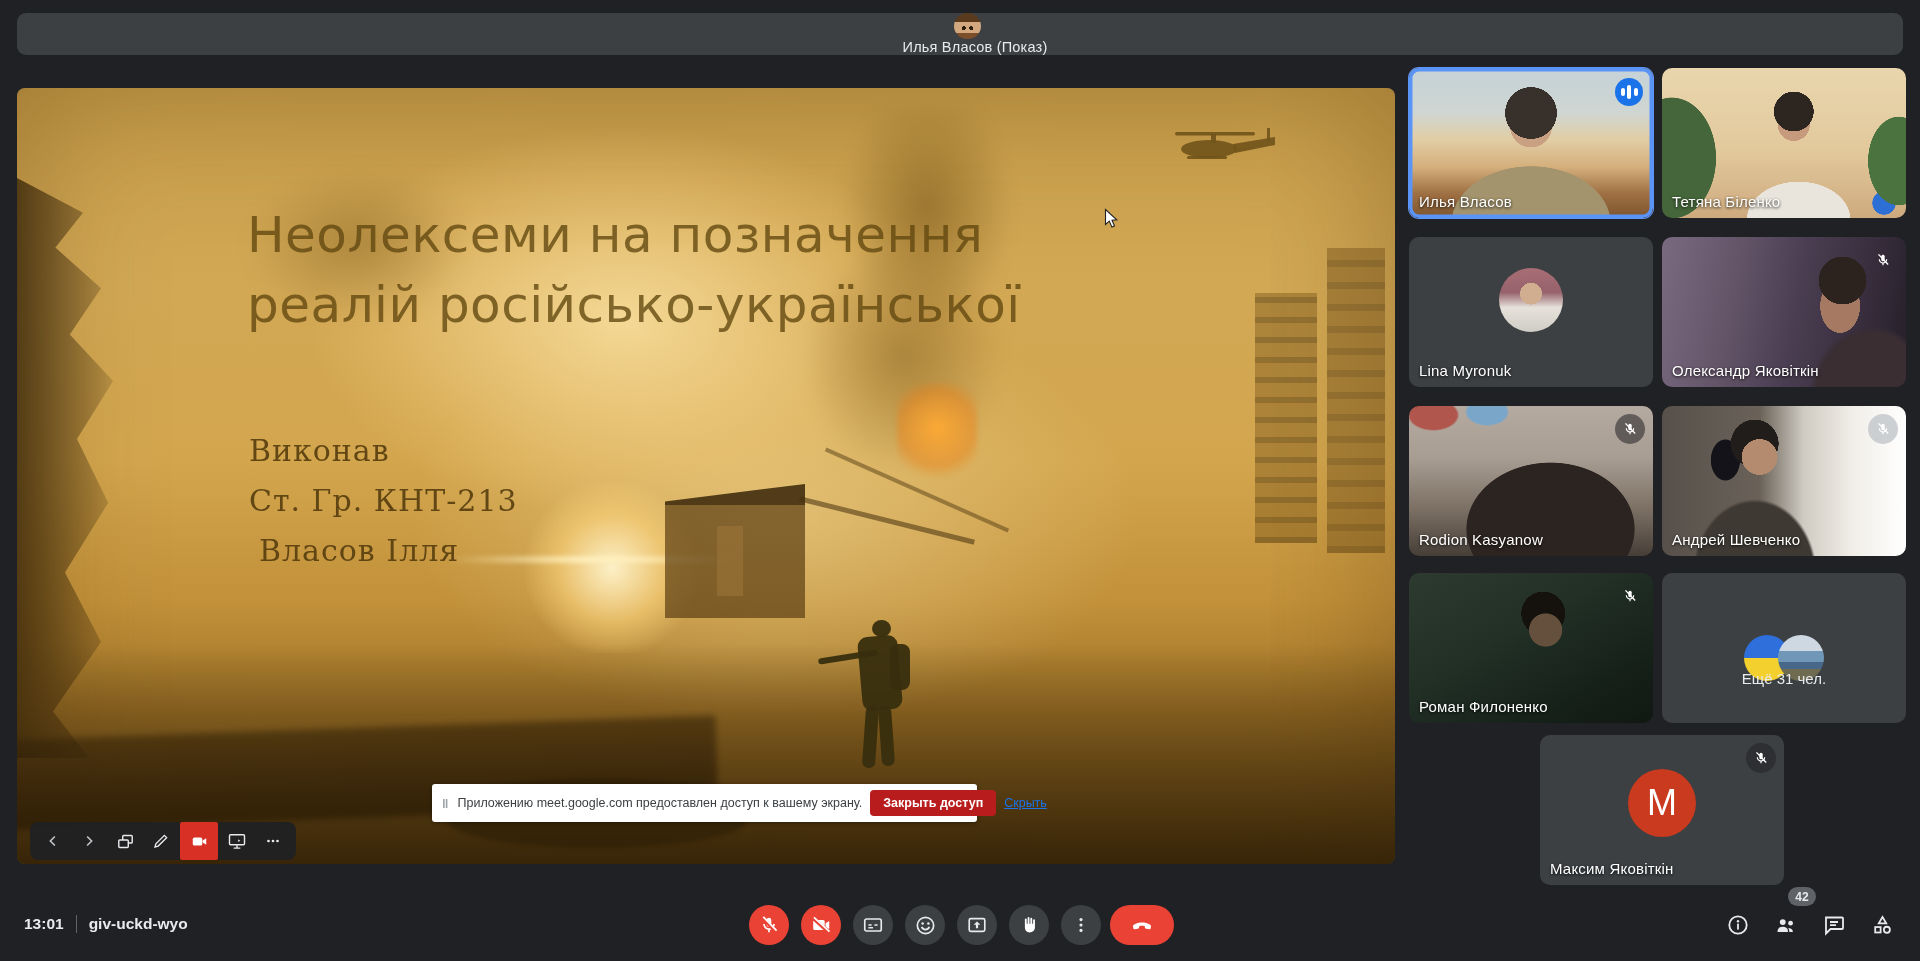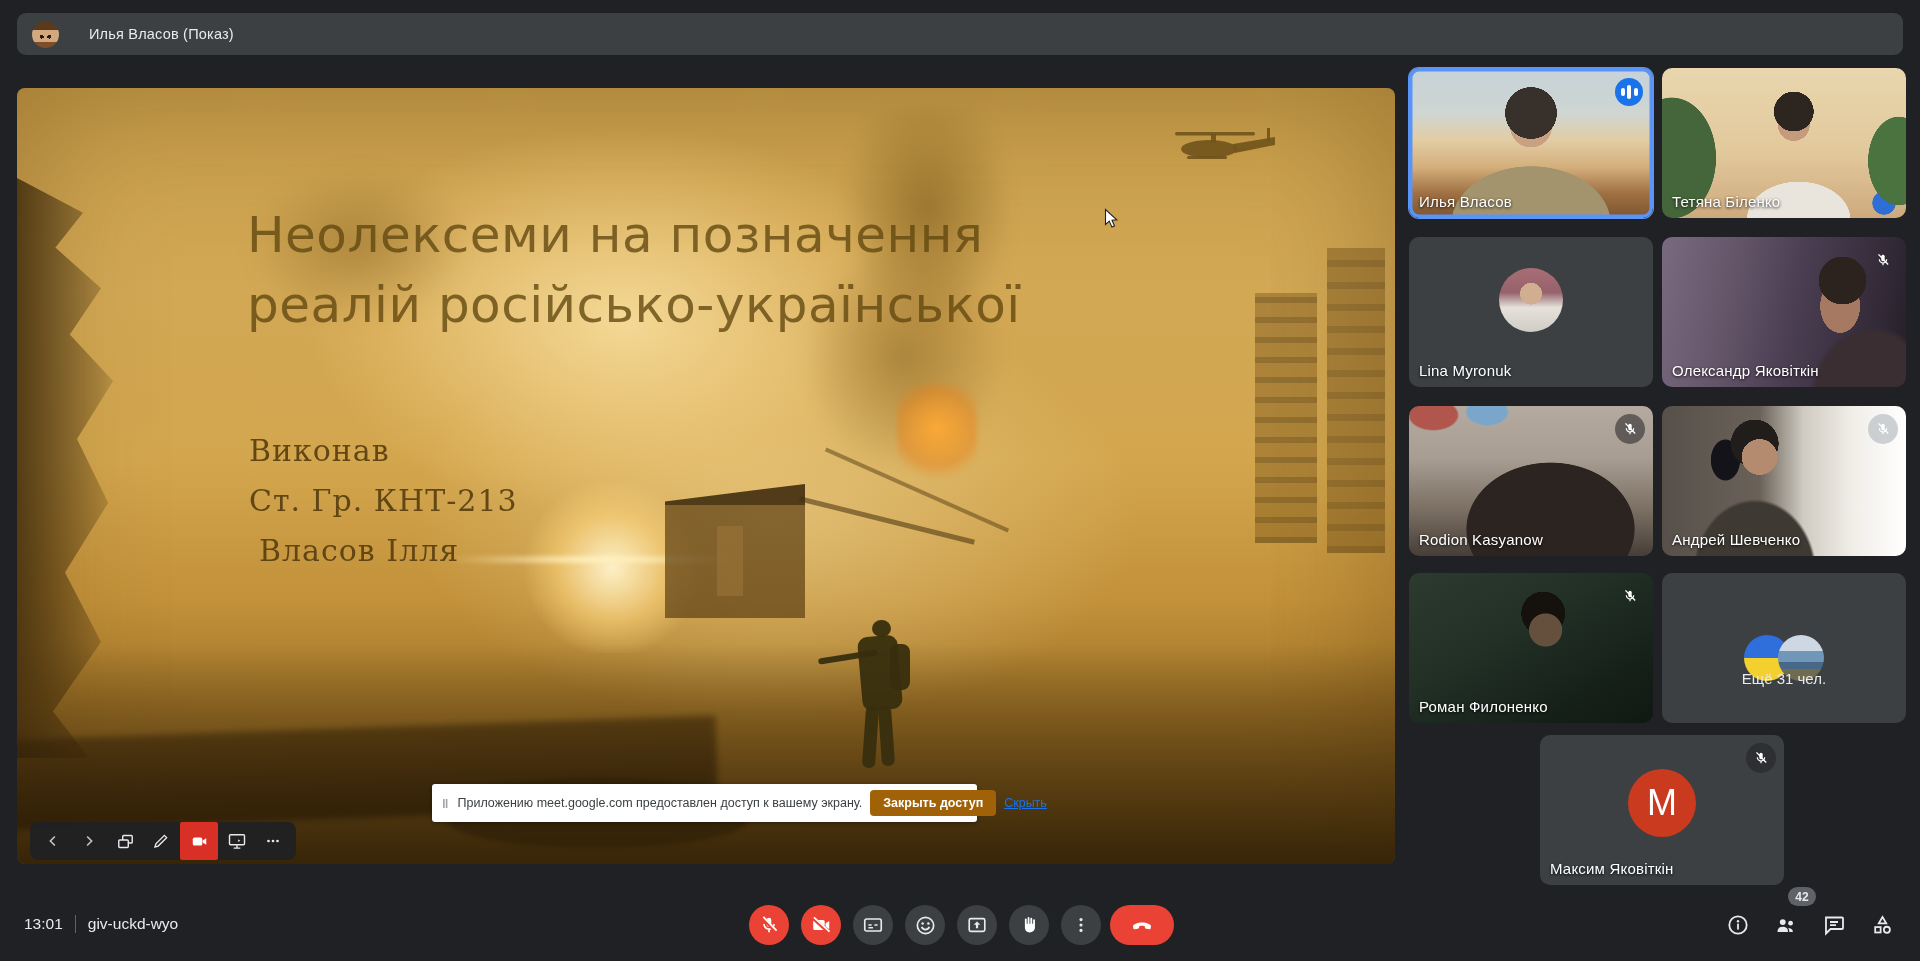--- a/index.html
+++ b/index.html
@@ -2,21 +2,21 @@
 <html><head>
 <meta charset="utf-8">
 <style>
   html,body{margin:0;padding:0;background:#202124;width:1920px;height:961px;overflow:hidden;
     font-family:"Liberation Sans",sans-serif;position:relative;}
   *{box-sizing:border-box;}
   button{border:none;background:none;padding:0;cursor:pointer;font-family:inherit;}
 
   
   .topbar{position:absolute;left:17px;top:13px;width:1886px;height:42px;background:#3c4043;
-    border-radius:9px;display:flex;align-items:center;}
+    border-radius:9px;display:flex;align-items:center;flex-direction:column;}
   .tb-avatar{width:27px;height:27px;border-radius:50%;margin-left:15px;overflow:hidden;
     background:
       radial-gradient(circle 2px at 36% 58%, #2b1c10 99%, transparent),
       radial-gradient(circle 2px at 64% 58%, #2b1c10 99%, transparent),
       linear-gradient(180deg,#5a3a1d 0 34%,#d3a87e 34% 78%,#7c4f2a 78% 100%);}
   .tb-name{color:#e8eaed;font-size:14.5px;margin-left:30px;letter-spacing:.2px;}
 
   
   .slide{position:absolute;left:17px;top:88px;width:1378px;height:776px;border-radius:8px;overflow:hidden;
     background:
@@ -75,21 +75,21 @@
   .ptoolbar{position:absolute;left:13px;top:734px;height:38px;background:rgba(32,33,36,.92);
     border-radius:8px;display:flex;align-items:center;padding:0 6px;gap:2px;}
   .ptbtn{width:34px;height:38px;display:flex;align-items:center;justify-content:center;color:#bdc1c6;}
   .ptbtn.redbg{background:#d93025;width:38px;border-radius:2px;}
 
   
   .sharebar{position:absolute;left:415px;top:696px;width:545px;height:38px;background:#fff;border-radius:3px;
     box-shadow:0 1px 4px rgba(0,0,0,.4);display:flex;align-items:center;padding:0 10px;gap:8px;}
   .share-pause{color:#9aa0a6;font-size:13px;font-weight:700;letter-spacing:1px;}
   .share-msg{font-size:12.5px;color:#3c4043;white-space:nowrap;}
-  .share-stop{background:#a16207;color:#fff;font-size:12.5px;font-weight:600;border-radius:4px;
+  .share-stop{background:#b91c1c;color:#fff;font-size:12.5px;font-weight:600;border-radius:4px;
     padding:6px 13px;white-space:nowrap;}
   .share-hide{color:#1a73e8;font-size:12.5px;text-decoration:underline;white-space:nowrap;}
 
   .cursor{position:absolute;left:1087px;top:120px;}
 
   
   .tile{position:absolute;width:244px;height:150px;border-radius:10px;overflow:hidden;background:#3c4043;}
   .tile.speaking{box-shadow:inset 0 0 0 3.5px #5b94f7, 0 0 0 1px #5b94f7;}
   .tile-label{position:absolute;left:10px;bottom:8px;font-size:15px;font-weight:500;color:#fff;
     text-shadow:0 1px 3px rgba(0,0,0,.9);letter-spacing:.2px;}
@@ -142,21 +142,21 @@
       radial-gradient(ellipse 15px 21px at 26% 36%, #15131a 95%, transparent),
       radial-gradient(ellipse 62px 75px at 38% 112%, #3e3a33 95%, transparent),
       linear-gradient(90deg,#57504a 0%,#6a6259 40%,#cfcbc2 58%,#f1eee8 78%,#ffffff 100%);}
   .v-roman{background:
       radial-gradient(circle 17px at 56% 38%, #64503d 95%, transparent),
       radial-gradient(circle 22px at 55% 27%, #15120e 99%, transparent),
       linear-gradient(150deg,#2c3a2f 0%,#223026 40%,#16211a 75%,#101812 100%);}
 
   
   .bb-left{position:absolute;left:24px;top:915px;display:flex;align-items:center;gap:12px;
-    color:#e8eaed;font-size:15.5px;font-weight:400;}
+    color:#e8eaed;font-size:15.5px;font-weight:700;}
   .bb-sep{width:1px;height:18px;background:#5f6368;}
   .ctl{position:absolute;top:905px;width:40px;height:40px;border-radius:50%;background:#3c4043;
     display:flex;align-items:center;justify-content:center;}
   .ctl.red{background:#ea4335;}
   .endcall{position:absolute;top:905px;left:1110px;width:64px;height:40px;border-radius:20px;
     background:#ea4335;display:flex;align-items:center;justify-content:center;}
   .rctl{position:absolute;top:911px;width:28px;height:28px;display:flex;align-items:center;justify-content:center;}
   .badge{position:absolute;left:1788px;top:887px;min-width:28px;height:19px;border-radius:10px;
     background:#5f6368;color:#e8eaed;font-size:12px;font-weight:600;display:flex;
     align-items:center;justify-content:center;padding:0 6px;}

